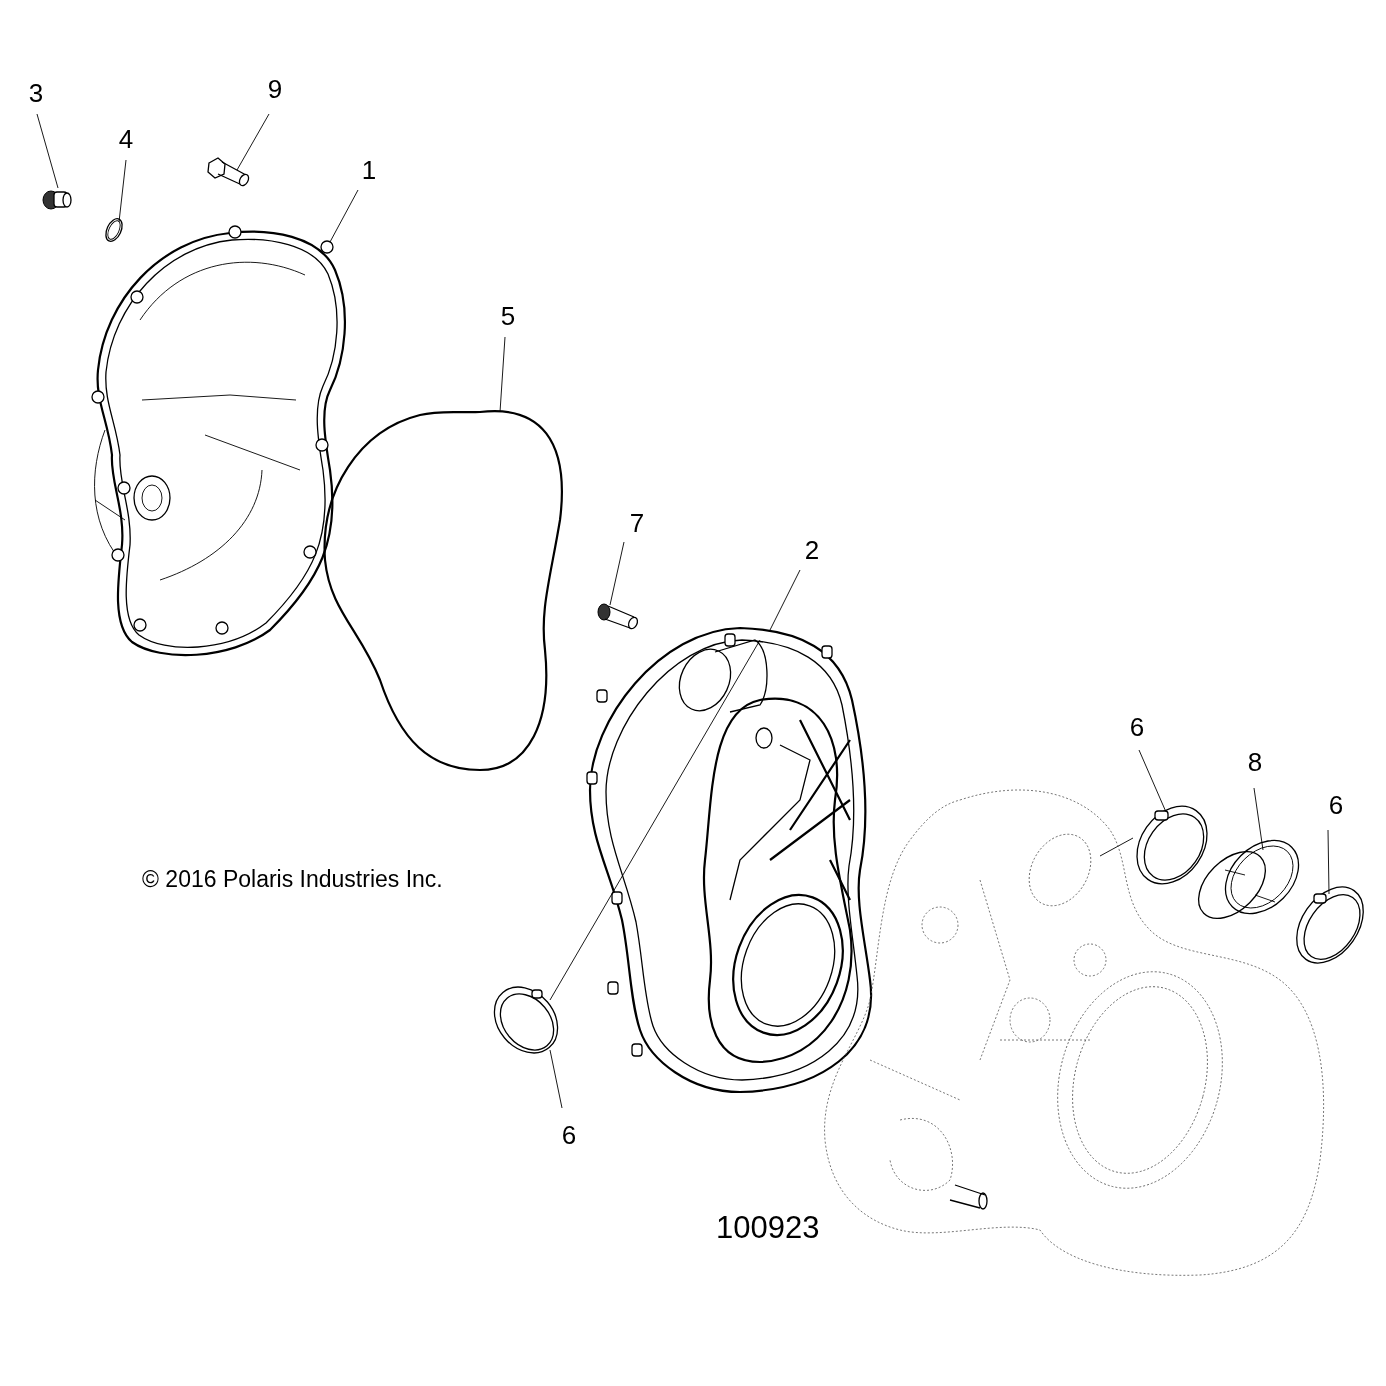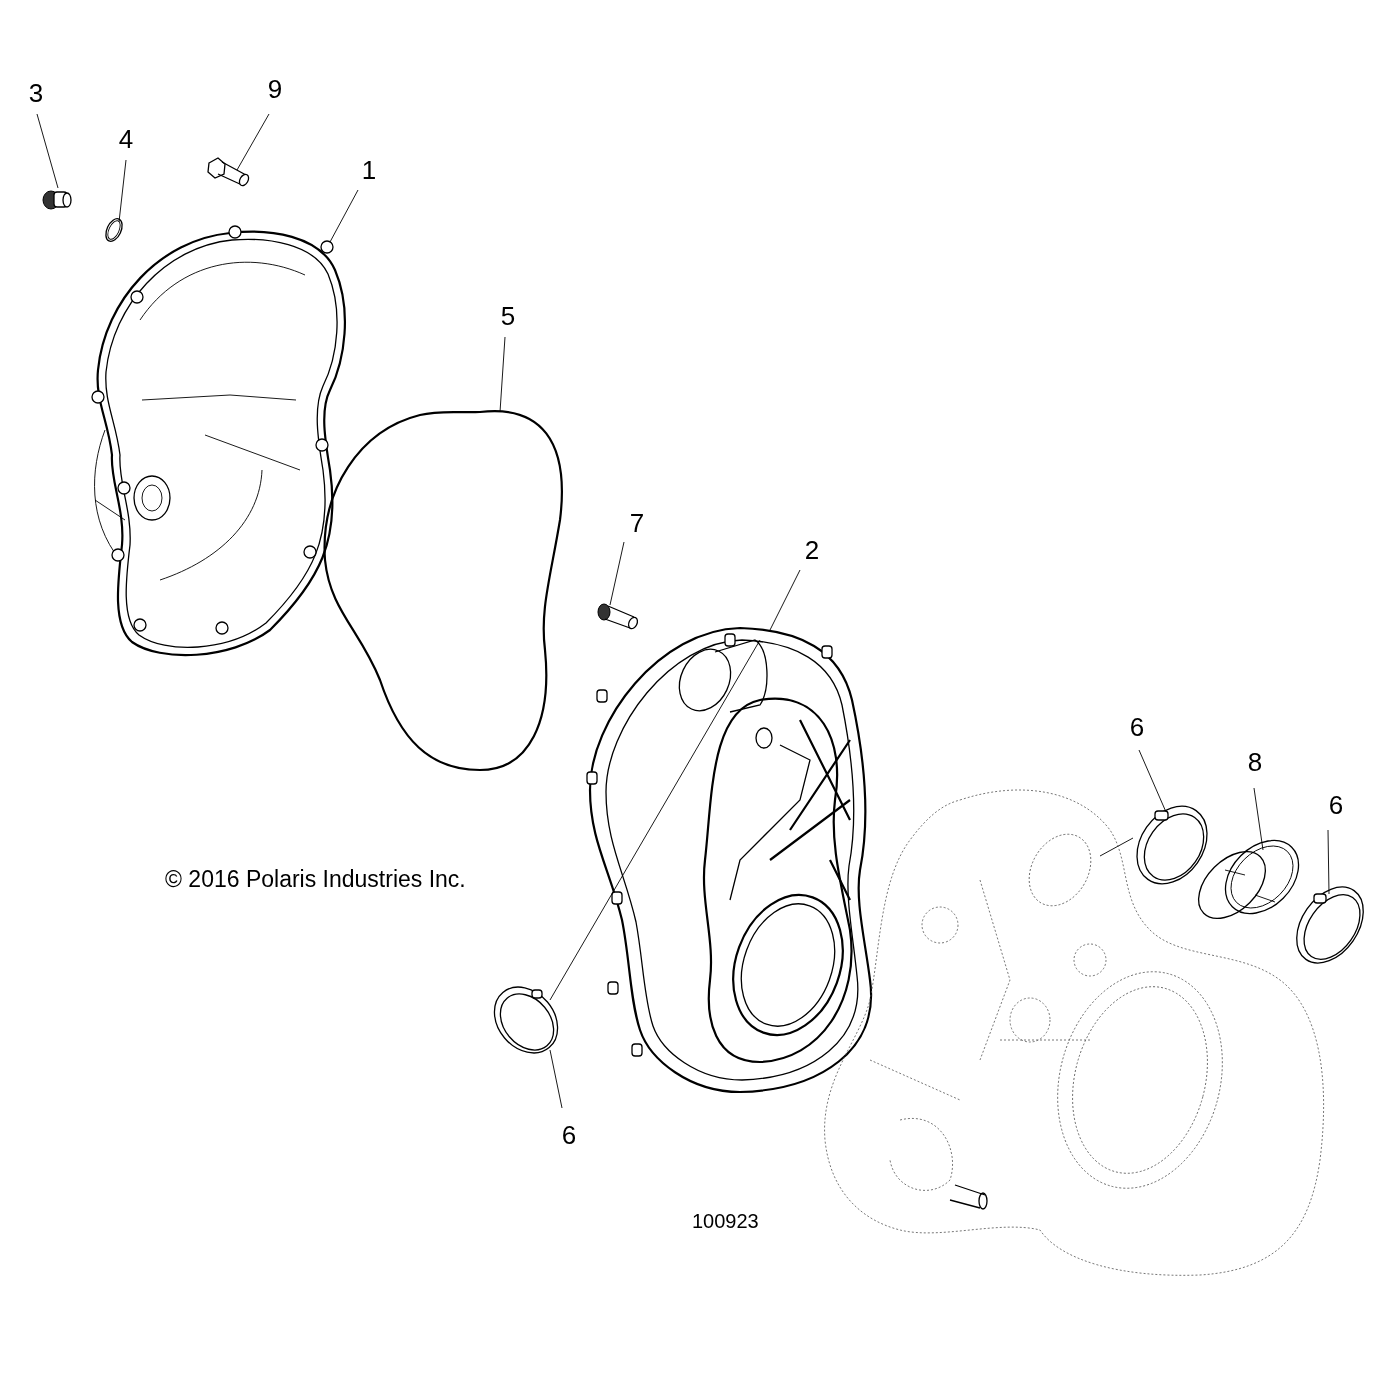--- a/index.html
+++ b/index.html
@@ -1,20 +1,20 @@
 <!DOCTYPE html>
 <html><head>
 <meta charset="utf-8">
 <style>
   html, body { margin: 0; padding: 0; background: #ffffff; }
   body { width: 1386px; height: 1386px; position: relative; overflow: hidden; font-family: "Liberation Sans", sans-serif; }
   #stage { position: absolute; left: 0; top: 0; width: 1386px; height: 1386px; }
   .callout { position: absolute; font-family: "Liberation Sans", sans-serif; font-size: 26px; color: #000; line-height: 1; transform: translate(-50%, -50%); }
-  .copyright { position: absolute; left: 142px; top: 866px; font-size: 23px; color: #000; font-family: "Liberation Sans", sans-serif; white-space: nowrap; margin-left: 23px; }
-  .figno { position: absolute; left: 692px; top: 1210px; font-size: 20px; color: #000; font-family: "Liberation Sans", sans-serif; }
+  .copyright { position: absolute; left: 142px; top: 866px; font-size: 23px; color: #000; font-family: "Liberation Sans", sans-serif; white-space: nowrap; }
+  .figno { position: absolute; left: 716px; top: 1210px; font-size: 31px; color: #000; font-family: "Liberation Sans", sans-serif; }
   svg .ln { fill: none; stroke: #000; stroke-width: 1.3; }
   svg .thk { fill: none; stroke: #000; stroke-width: 2.2; }
   svg .thin { fill: none; stroke: #000; stroke-width: 0.9; }
   svg .dot { fill: none; stroke: #555; stroke-width: 0.8; stroke-dasharray: 2 2; }
   svg .fillw { fill: #fff; stroke: #000; stroke-width: 1.3; }
   svg .fillg { fill: #333; stroke: #000; stroke-width: 1; }
 </style>
 </head>
 <body>
 

